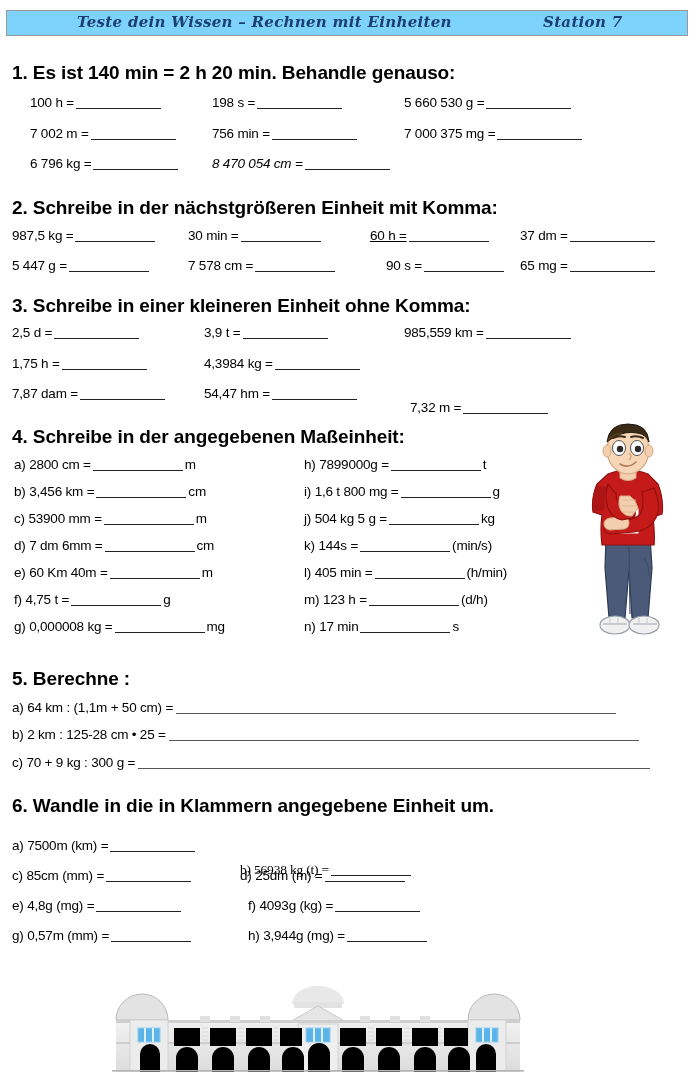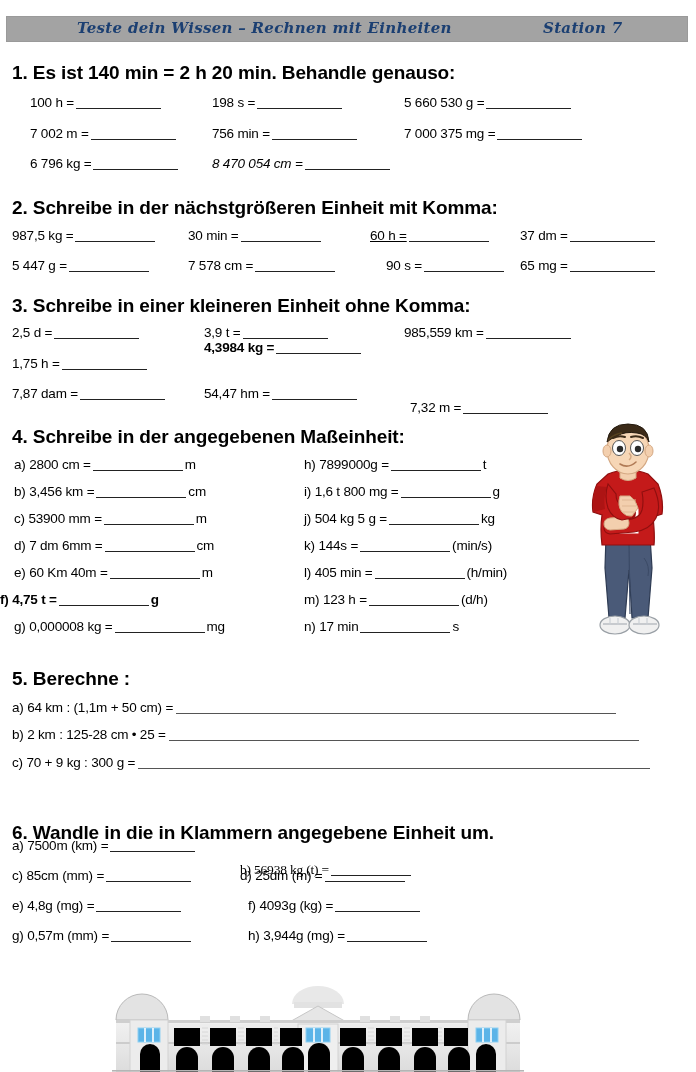--- a/index.html
+++ b/index.html
@@ -13,26 +13,26 @@
     position: relative;
     overflow: hidden;
     font-family: "Liberation Sans", sans-serif;
     color: #000000;
   }
 
   
   .header-box {
     position: absolute;
     left: 6px;
-    top: 16px;
+    top: 10px;
     width: 682px;
     height: 26px;
     border: 1px solid #9a9a9a;
     box-sizing: border-box;
-    background: #a3a3a3;
+    background: #7dd3fc;
   }
   .header-title, .header-station {
     position: absolute;
     top: 2px;
     font-family: "DejaVu Serif", "Liberation Serif", serif;
     font-style: italic;
     font-weight: bold;
     font-size: 15px;
     color: #1b3f72;
     white-space: nowrap;
@@ -162,21 +162,21 @@
 <div class="item" style="left:204px; top:325px;">
   <span>3,9 t =</span><span class="blank b85"></span>
 </div>
 <div class="item" style="left:404px; top:325px;">
   <span>985,559 km =</span><span class="blank b85"></span>
 </div>
 
 <div class="item" style="left:12px; top:356px;">
   <span>1,75 h =</span><span class="blank b85"></span>
 </div>
-<div class="item" style="left:204px; top:340px;font-weight:bold;">
+<div class="item" style="left:204px; top:356px;">
   <span>4,3984 kg =</span><span class="blank b85"></span>
 </div>
 <div class="item" style="left:410px; top:356px;margin-top:44px;">
   <span>7,32 m =</span><span class="blank b85"></span>
 </div>
 
 <div class="item" style="left:12px; top:386px;">
   <span>7,87 dam =</span><span class="blank b85"></span>
 </div>
 <div class="item" style="left:204px; top:386px;">
@@ -193,21 +193,21 @@
 </div>
 <div class="item" style="left:14px; top:511px;">
   <span>c) 53900 mm =</span><span class="blank b90"></span><span>m</span>
 </div>
 <div class="item" style="left:14px; top:538px;">
   <span>d) 7 dm 6mm =</span><span class="blank b90"></span><span>cm</span>
 </div>
 <div class="item" style="left:14px; top:565px;">
   <span>e) 60 Km 40m =</span><span class="blank b90"></span><span>m</span>
 </div>
-<div class="item" style="left:0; top:592px;font-weight:bold;">
+<div class="item" style="left:14px; top:592px;">
   <span>f) 4,75 t =</span><span class="blank b90"></span><span>g</span>
 </div>
 <div class="item" style="left:14px; top:619px;">
   <span>g) 0,000008 kg =</span><span class="blank b90"></span><span>mg</span>
 </div>
 
 <div class="item" style="left:304px; top:457px;">
   <span>h) 7899000g =</span><span class="blank b90"></span><span>t</span>
 </div>
 <div class="item" style="left:304px; top:484px;">
@@ -281,21 +281,21 @@
 <div class="item" style="left:12px; top:700px;">
   <span>a) 64 km : (1,1m + 50 cm)  =</span><span class="long-blank" style="width:440px;"></span>
 </div>
 <div class="item" style="left:12px; top:727px;">
   <span>b) 2 km : 125-28 cm • 25 =</span><span class="long-blank" style="width:470px;"></span>
 </div>
 <div class="item" style="left:12px; top:755px;">
   <span>c) 70 + 9 kg : 300 g =</span><span class="long-blank" style="width:512px;"></span>
 </div>
 
-<div class="sec-title" style="left:12px; top:795px;margin-top:27px;">6. Wandle in die in Klammern angegebene Einheit um.</div>
+<div class="sec-title" style="left:12px; top:795px;">6. Wandle in die in Klammern angegebene Einheit um.</div>
 
 <div class="item" style="left:12px; top:838px;">
   <span>a) 7500m (km) =</span><span class="blank b85"></span>
 </div>
 <div class="item" style="left:240px; top:862px;font-family:Liberation Serif, serif;">
   <span>b) 56938 kg (t) =</span><span class="blank b80"></span>
 </div>
 
 <div class="item" style="left:12px; top:868px;">
   <span>c) 85cm (mm)  =</span><span class="blank b85"></span>

